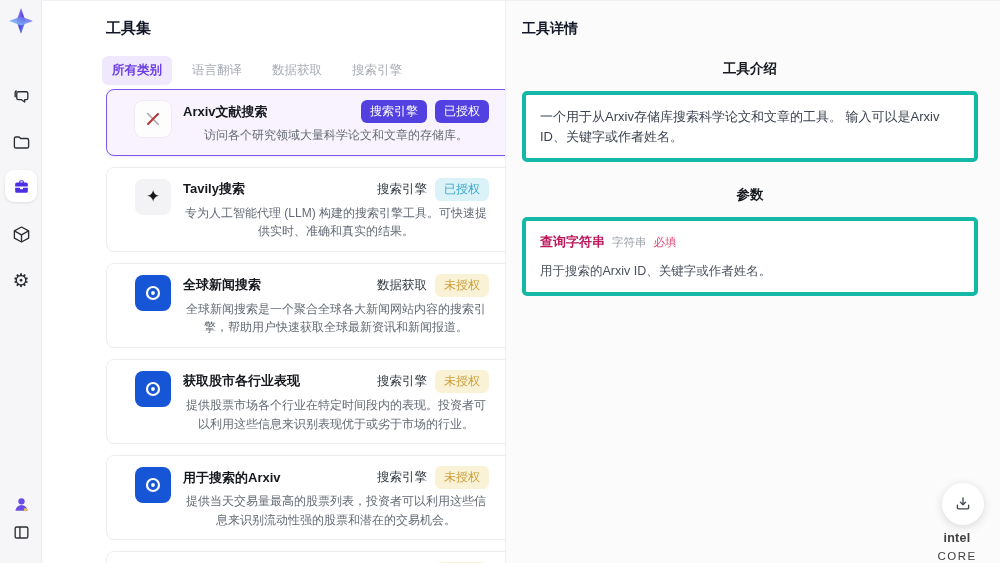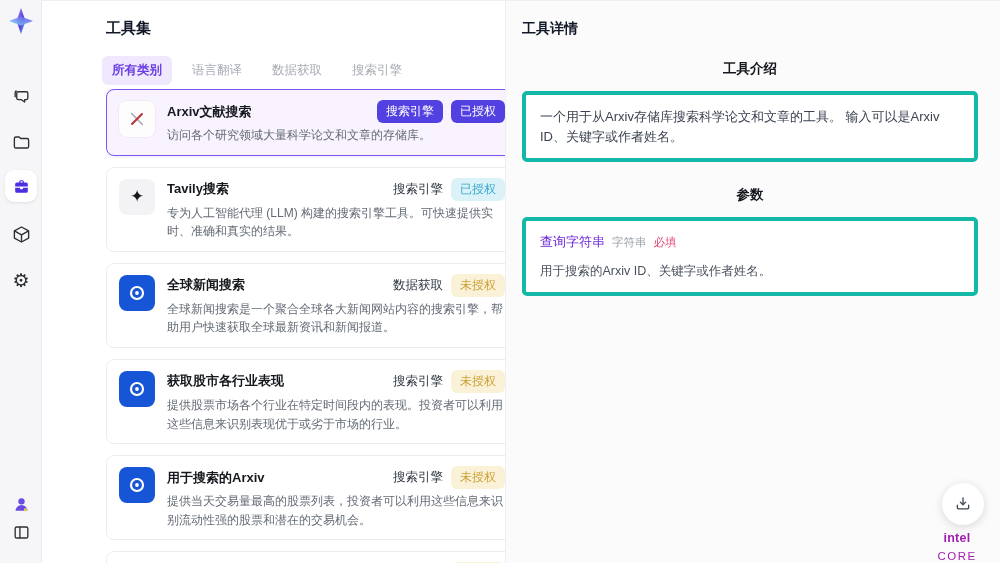--- a/index.html
+++ b/index.html
@@ -21,21 +21,21 @@
   .list-panel { position:absolute; left:42px; top:0; width:463px; height:427px;
                 background:#fff; border-top:1px solid #f0f0f2; }
   .page-title { position:absolute; left:64px; top:18px; font-size:15px; font-weight:bold; color:#111827; }
   .tabs { position:absolute; left:60px; top:55px; display:flex; gap:10px; align-items:center; }
   .tab { font-size:12.5px; color:#a7acb4; padding:6px 10px; border-radius:6px; cursor:pointer; white-space:nowrap; }
   .tab.active { background:#f0e8fd; color:#6b3fe4; font-weight:bold; }
 
   .cards { position:absolute; left:64px; top:88px; width:412px; height:475px;
            display:flex; flex-direction:column; gap:11px; overflow:hidden; }
   .tool-card { display:flex; align-items:flex-start; background:#fff; border:1px solid #ededf0;
-               border-radius:8px; padding:10px 12px; cursor:pointer; flex-shrink:0; }
+               border-radius:8px; padding:10px 28px; cursor:pointer; flex-shrink:0;text-align:center; }
   .tool-card.selected { border:1.5px solid #7b57ee; background:#f8f3fe;
                         box-shadow:0 0 0 2px rgba(123,87,238,.07); }
   .tool-icon { width:36px; height:36px; border-radius:8px; margin-right:12px; flex-shrink:0;
                display:flex; align-items:center; justify-content:center; margin-top:1px; }
   .icon-white { background:#fefdfe; box-shadow:0 0 0 1px #f0eaf6; }
   .icon-gray  { background:#f3f3f5; }
   .icon-blue  { background:#1655d6; }
   .tavily-star { font-size:17px; color:#17181a; line-height:1; }
   .tool-body { flex:1; min-width:0; }
   .tool-head { display:flex; align-items:center; }
@@ -58,31 +58,31 @@
   
   .detail { position:absolute; left:505px; top:0; width:495px; height:563px;
             background:#fbfbfc; border-left:1px solid #efeff1; border-top:1px solid #f0f0f2; }
   .detail-inner { padding:19px 22px 0 16px; }
   .detail-title { font-size:14px; font-weight:bold; color:#111827; margin-bottom:22px; }
   .section-h { font-size:13.5px; font-weight:bold; color:#15181d; margin-bottom:13px;text-align:center; }
   .info-box { background:#fff; border:4px solid #14b8a6; border-radius:5px;
               padding:12px 14px; margin-bottom:24px; }
   .intro-text { font-size:13px; color:#3c4350; line-height:1.5; }
   .param-head { display:flex; align-items:baseline; }
-  .param-name { font-size:13px; font-weight:normal; color:#6d28d9; }
+  .param-name { font-size:13px; font-weight:bold; color:#be185d; }
   .param-type { font-size:11.5px; color:#9aa1aa; margin-left:7px; }
   .param-required { font-size:11.5px; color:#e14a77; margin-left:7px; }
   .param-desc { font-size:12.5px; color:#4a515c; margin-top:12px; }
 
   
   .fab { position:absolute; left:942px; top:483px; width:42px; height:42px; border-radius:50%;
          background:#fff; box-shadow:0 2px 10px rgba(0,0,0,.14); display:flex;
          align-items:center; justify-content:center; cursor:pointer; z-index:8; }
   .brand { position:absolute; left:922px; top:528px; width:70px; text-align:center; z-index:8; }
-  .brand-text { font-size:12.5px; color:#a21caf; letter-spacing:.3px; }
+  .brand-text { font-size:12.5px; color:#404040; letter-spacing:.3px; }
   .brand-intel { font-weight:bold; text-transform:lowercase; }
   .brand-core { font-weight:normal; letter-spacing:1.5px; font-size:11.5px; }
 </style>
 </head>
 <body>
 
 <div class="sidebar">
   <div class="logo">
     <svg viewBox="0 0 28 28">
       <defs>

